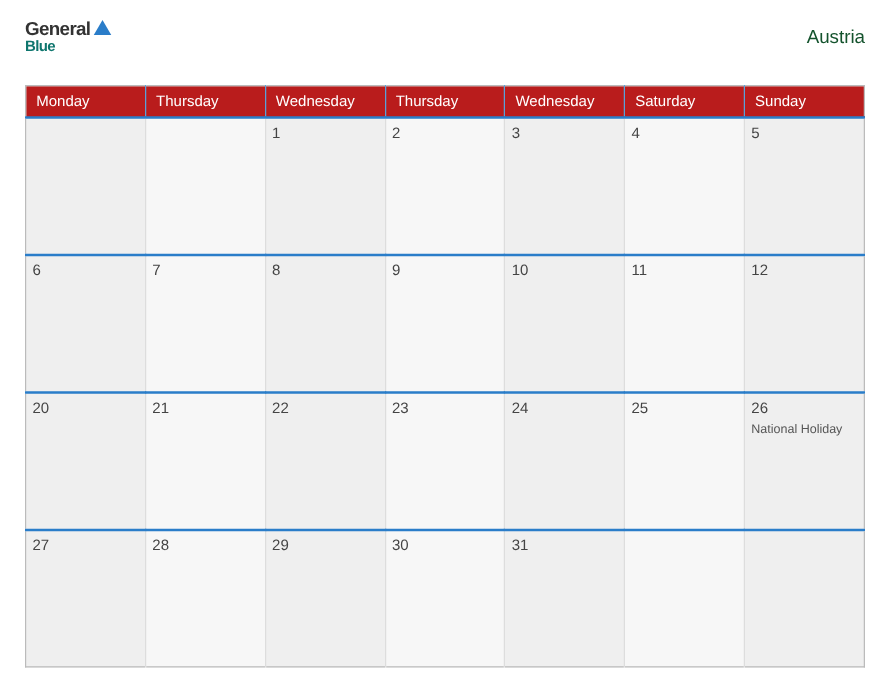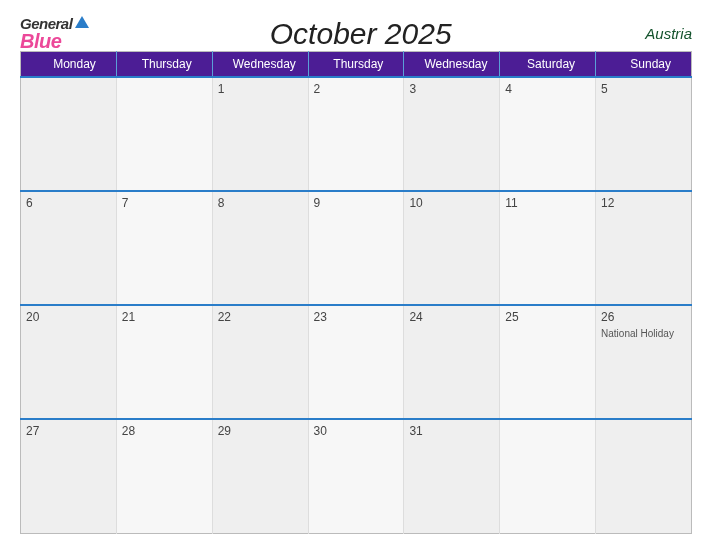--- a/index.html
+++ b/index.html
@@ -15,38 +15,37 @@
       height: 550px;
       background: #fff;
       padding: 16px 20px 16px 20px;
       display: flex;
       flex-direction: column;
     }
     .header {
       display: flex;
       align-items: center;
       justify-content: space-between;
-      margin-bottom: 0;
-      font-style: italic;
+      margin-bottom: 25px;
     }
     .logo {
       display: flex;
       flex-direction: column;
       line-height: 1;
     }
     .logo-general {
       font-size: 15px;
       font-weight: bold;
       color: #333;
       letter-spacing: -0.5px;
     }
     .logo-blue {
-      font-size: 20px;
+      font-size: 12px;
       font-weight: bold;
-      color: #ec4899;
+      color: #0f766e;
       letter-spacing: -0.5px;
     }
     .logo-icon {
       display: inline-block;
       width: 0;
       height: 0;
       border-left: 7px solid transparent;
       border-right: 7px solid transparent;
       border-bottom: 12px solid #2a7dc9;
       margin-left: 2px;
@@ -68,26 +67,26 @@
       text-align: right;
     }
     .calendar {
       flex: 1;
       border: 1px solid #bbb;
       border-collapse: collapse;
       width: 100%;
       table-layout: fixed;
     }
     .calendar thead tr th {
-      background: #4c1d95;
+      background: #b91c1c;
       color: #fff;
       font-size: 12px;
       font-weight: normal;
-      padding: 5px 20px;
-      text-align: right;
+      padding: 5px 8px;
+      text-align: left;
       border-right: 1px solid #5aa0d8;
     }
     .calendar thead tr th:last-child {
       border-right: none;
     }
     .calendar tbody tr {
       border-top: 2px solid #2a7dc9;
     }
     .calendar tbody tr td {
       vertical-align: top;
@@ -129,21 +128,20 @@
 
 <div class="page">
   <div class="header">
     <div class="logo">
       <div class="logo-row">
         <span class="logo-general">General</span>
         <span class="logo-icon"></span>
       </div>
       <span class="logo-blue">Blue</span>
     </div>
-    <div class="title">October 2025</div>
     <div class="country">Austria</div>
   </div>
 
   <table class="calendar">
     <thead>
       <tr>
         <th>Monday</th>
         <th>Thursday</th>
         <th>Wednesday</th>
         <th>Thursday</th>

